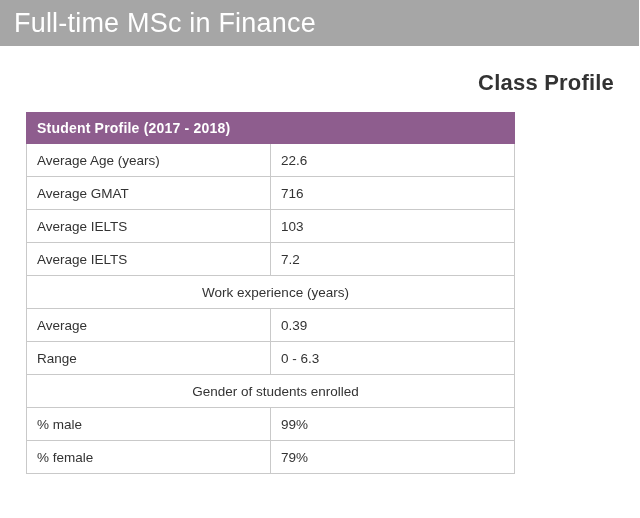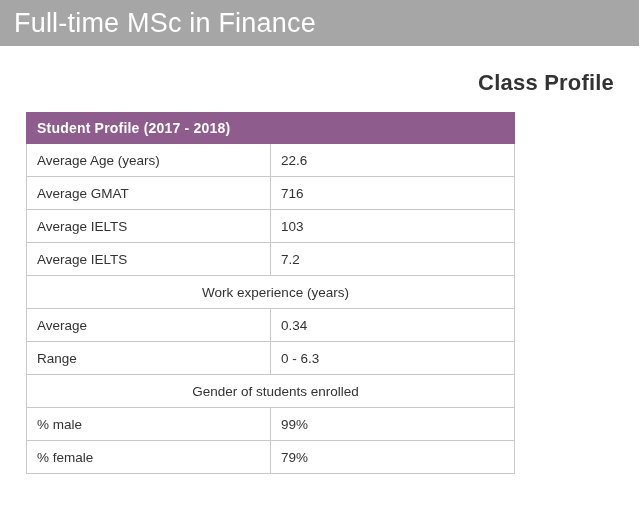--- a/index.html
+++ b/index.html
@@ -113,21 +113,21 @@
           </tr>
           <tr>
             <td class="label">Average IELTS</td>
             <td class="value">7.2</td>
           </tr>
           <tr class="subhead">
             <td class="label" colspan="2">Work experience (years)</td>
           </tr>
           <tr>
             <td class="label">Average</td>
-            <td class="value">0.34</td>
+            <td class="value">0.39</td>
           </tr>
           <tr>
             <td class="label">Range</td>
             <td class="value">0 - 6.3</td>
           </tr>
           <tr class="subhead">
             <td class="label" colspan="2">Gender of students enrolled</td>
           </tr>
           <tr>
             <td class="label">% male</td>

